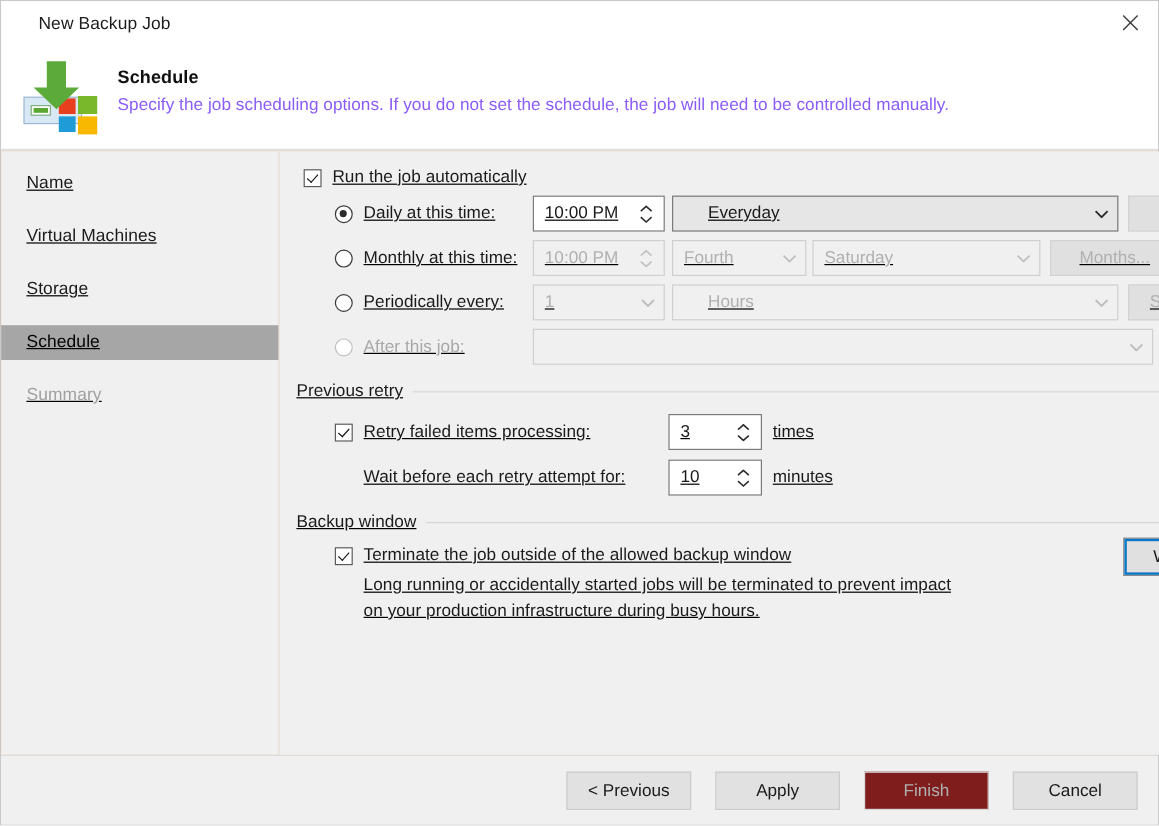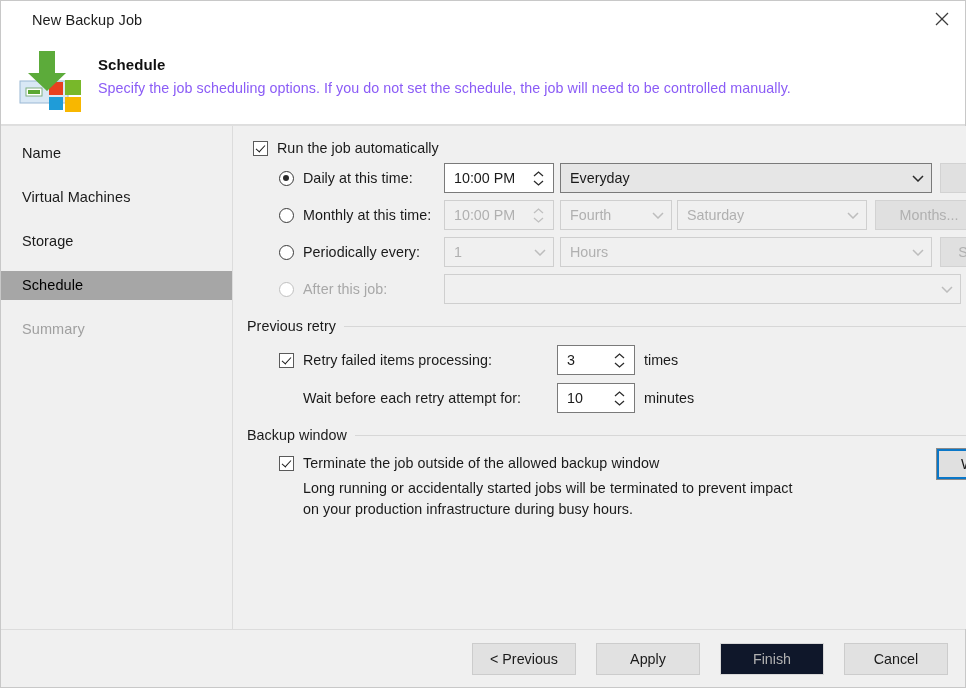--- a/index.html
+++ b/index.html
@@ -98,20 +98,21 @@
     background: #dedede;
   }
 
   
   .body {
     flex: 1 1 auto;
     display: flex;
     min-height: 0;
     background: #fdba74;
     border-top: 1px solid #dfdfdf;
+    text-decoration: underline;
   }
 
   
   .sidebar {
     flex: 0 0 232px;
     background: #f0f0f0;
     border-right: 1px solid #dcdcdc;
     padding-top: 13px;
     box-sizing: border-box;
   }
@@ -283,21 +284,21 @@
     display: flex;
     align-items: center;
     justify-content: center;
   }
   .combo.dis {
     border-color: #cfcfcf;
     background: #f0f0f0;
   }
   .combo.dis .val { color: #b0b0b0; }
 
-  .combo.wide  { width: 372px; flex: 0 0 372px; }
+  .combo.wide  { width: 372px; flex: 0 0 372px; padding-left: 20px; }
   .combo.small { width: 112px; flex: 0 0 112px; }
   .combo.med   { width: 190px; flex: 0 0 190px; }
   .combo.full  { width: 517px; flex: 0 0 517px; }
 
   .gap6 { width: 6px; flex: 0 0 6px; }
   .gap5 { width: 5px; flex: 0 0 5px; }
 
   
   .sidebtn {
     width: 108px;
@@ -428,21 +429,21 @@
     font-size: 14.3px;
     color: #1a1a1a;
     display: flex;
     align-items: center;
     justify-content: center;
     font-family: "Liberation Sans", sans-serif;
     cursor: default;
   }
   .btn.disabled {
     color: #b0b0b0;
-    background: #0f172a;
+    background: #7f1d1d;
     border-color: #d8d8d8;
   }
 </style>
 </head>
 <body>
 
 <div class="window">
 
   <div class="titlebar">
     <div class="titlebar-text">New Backup Job</div>

